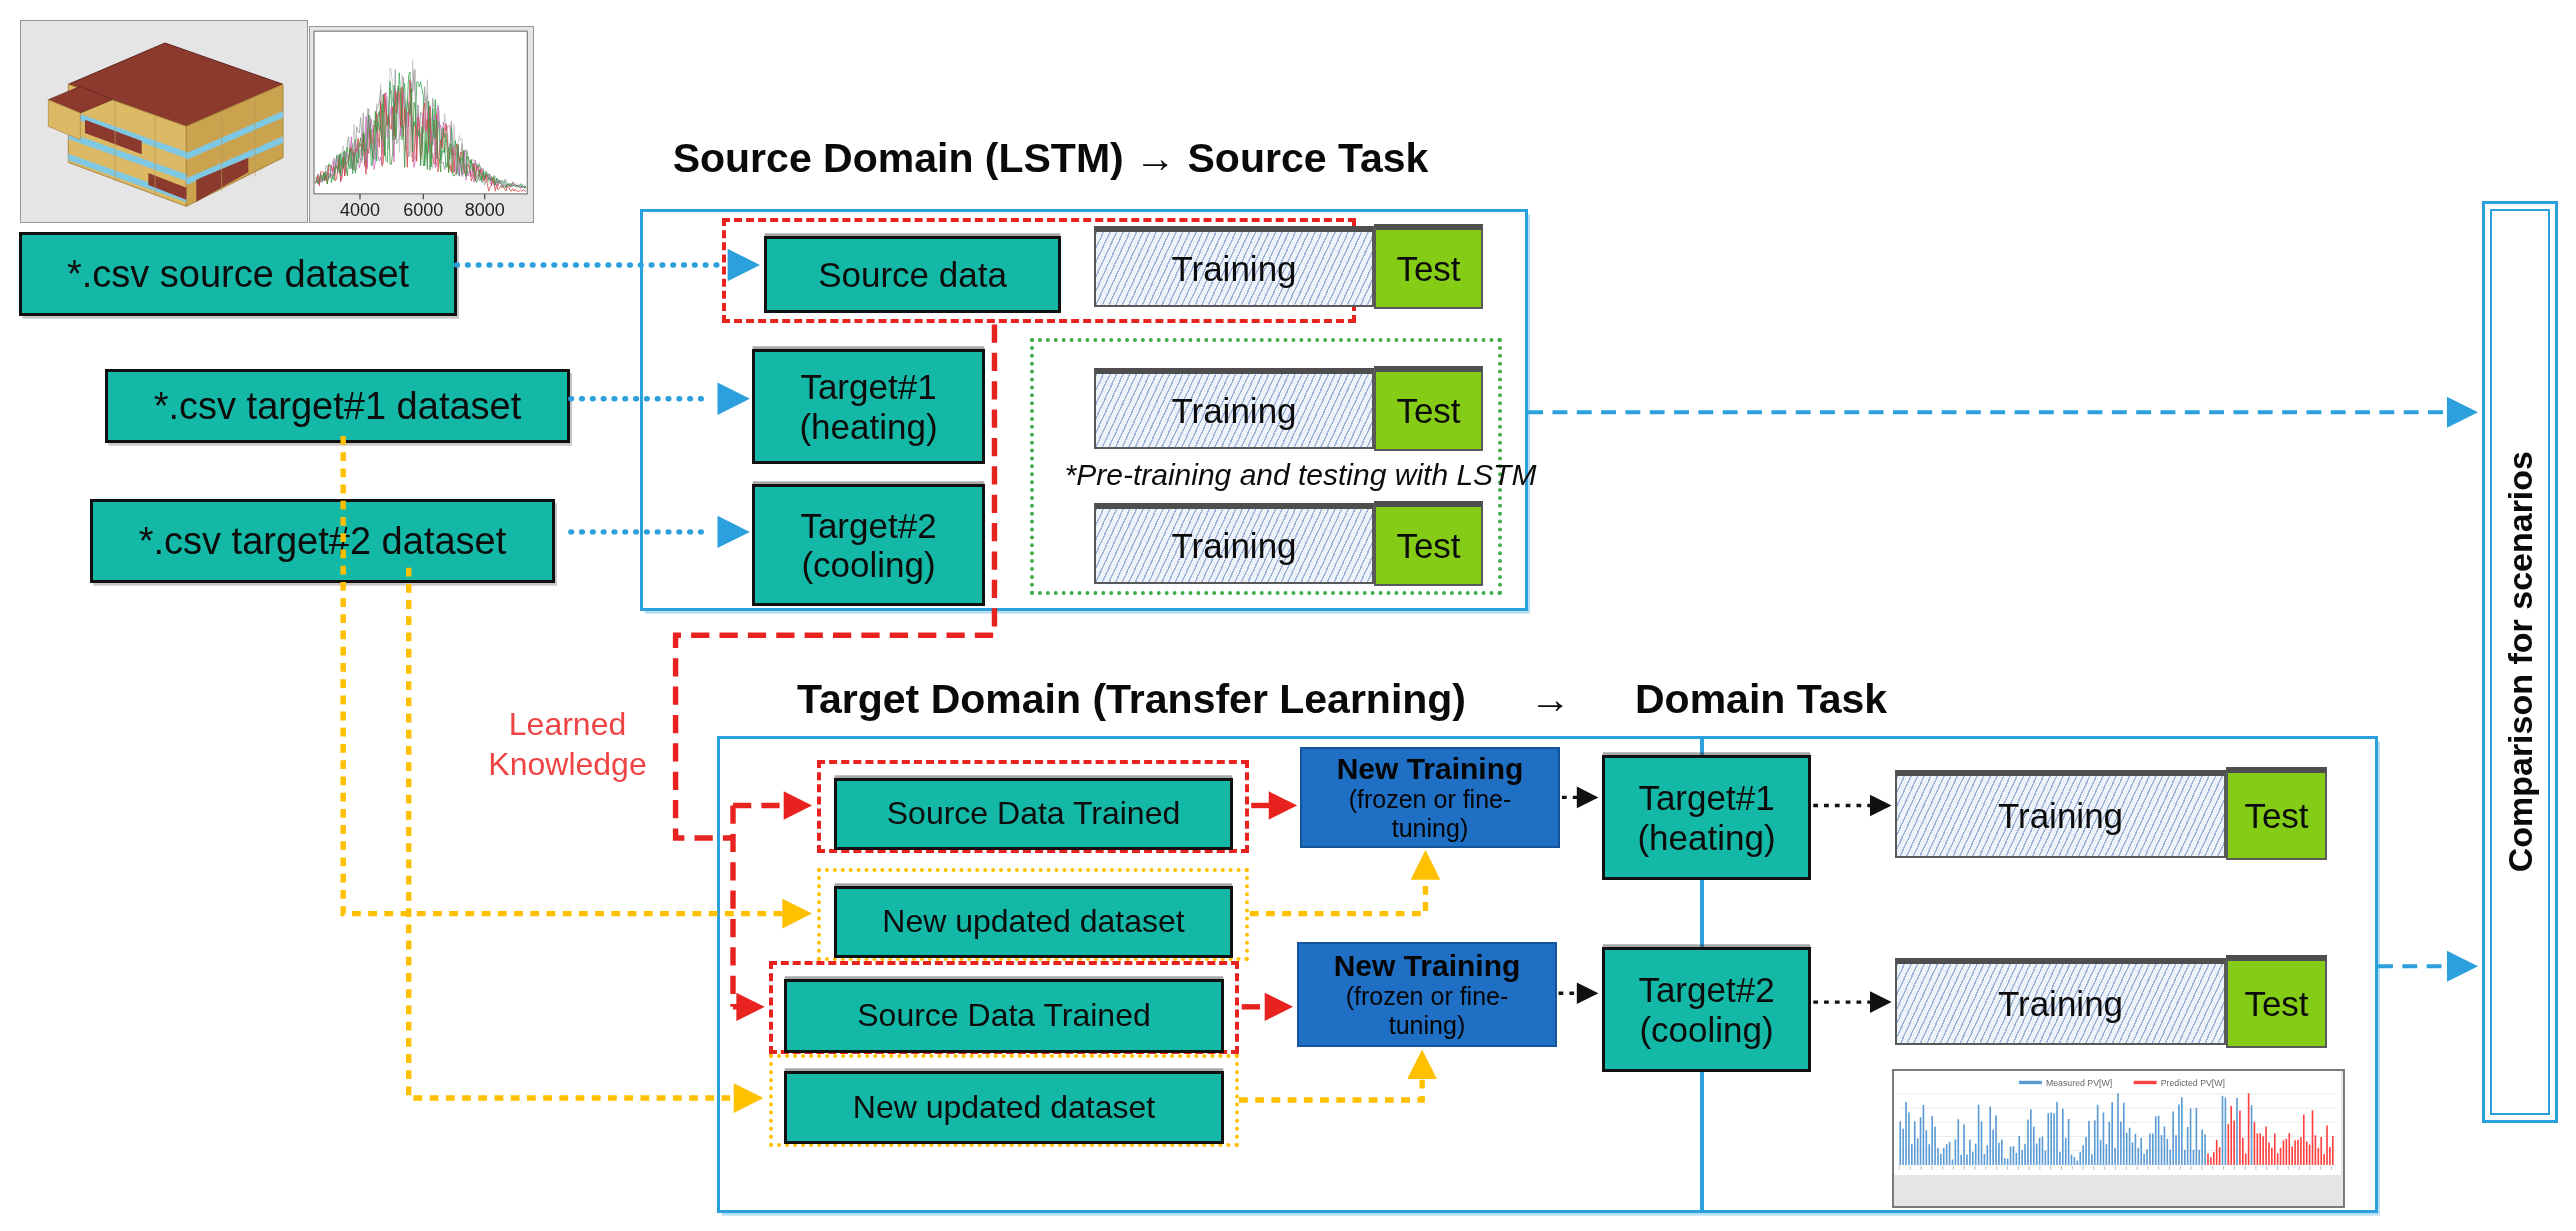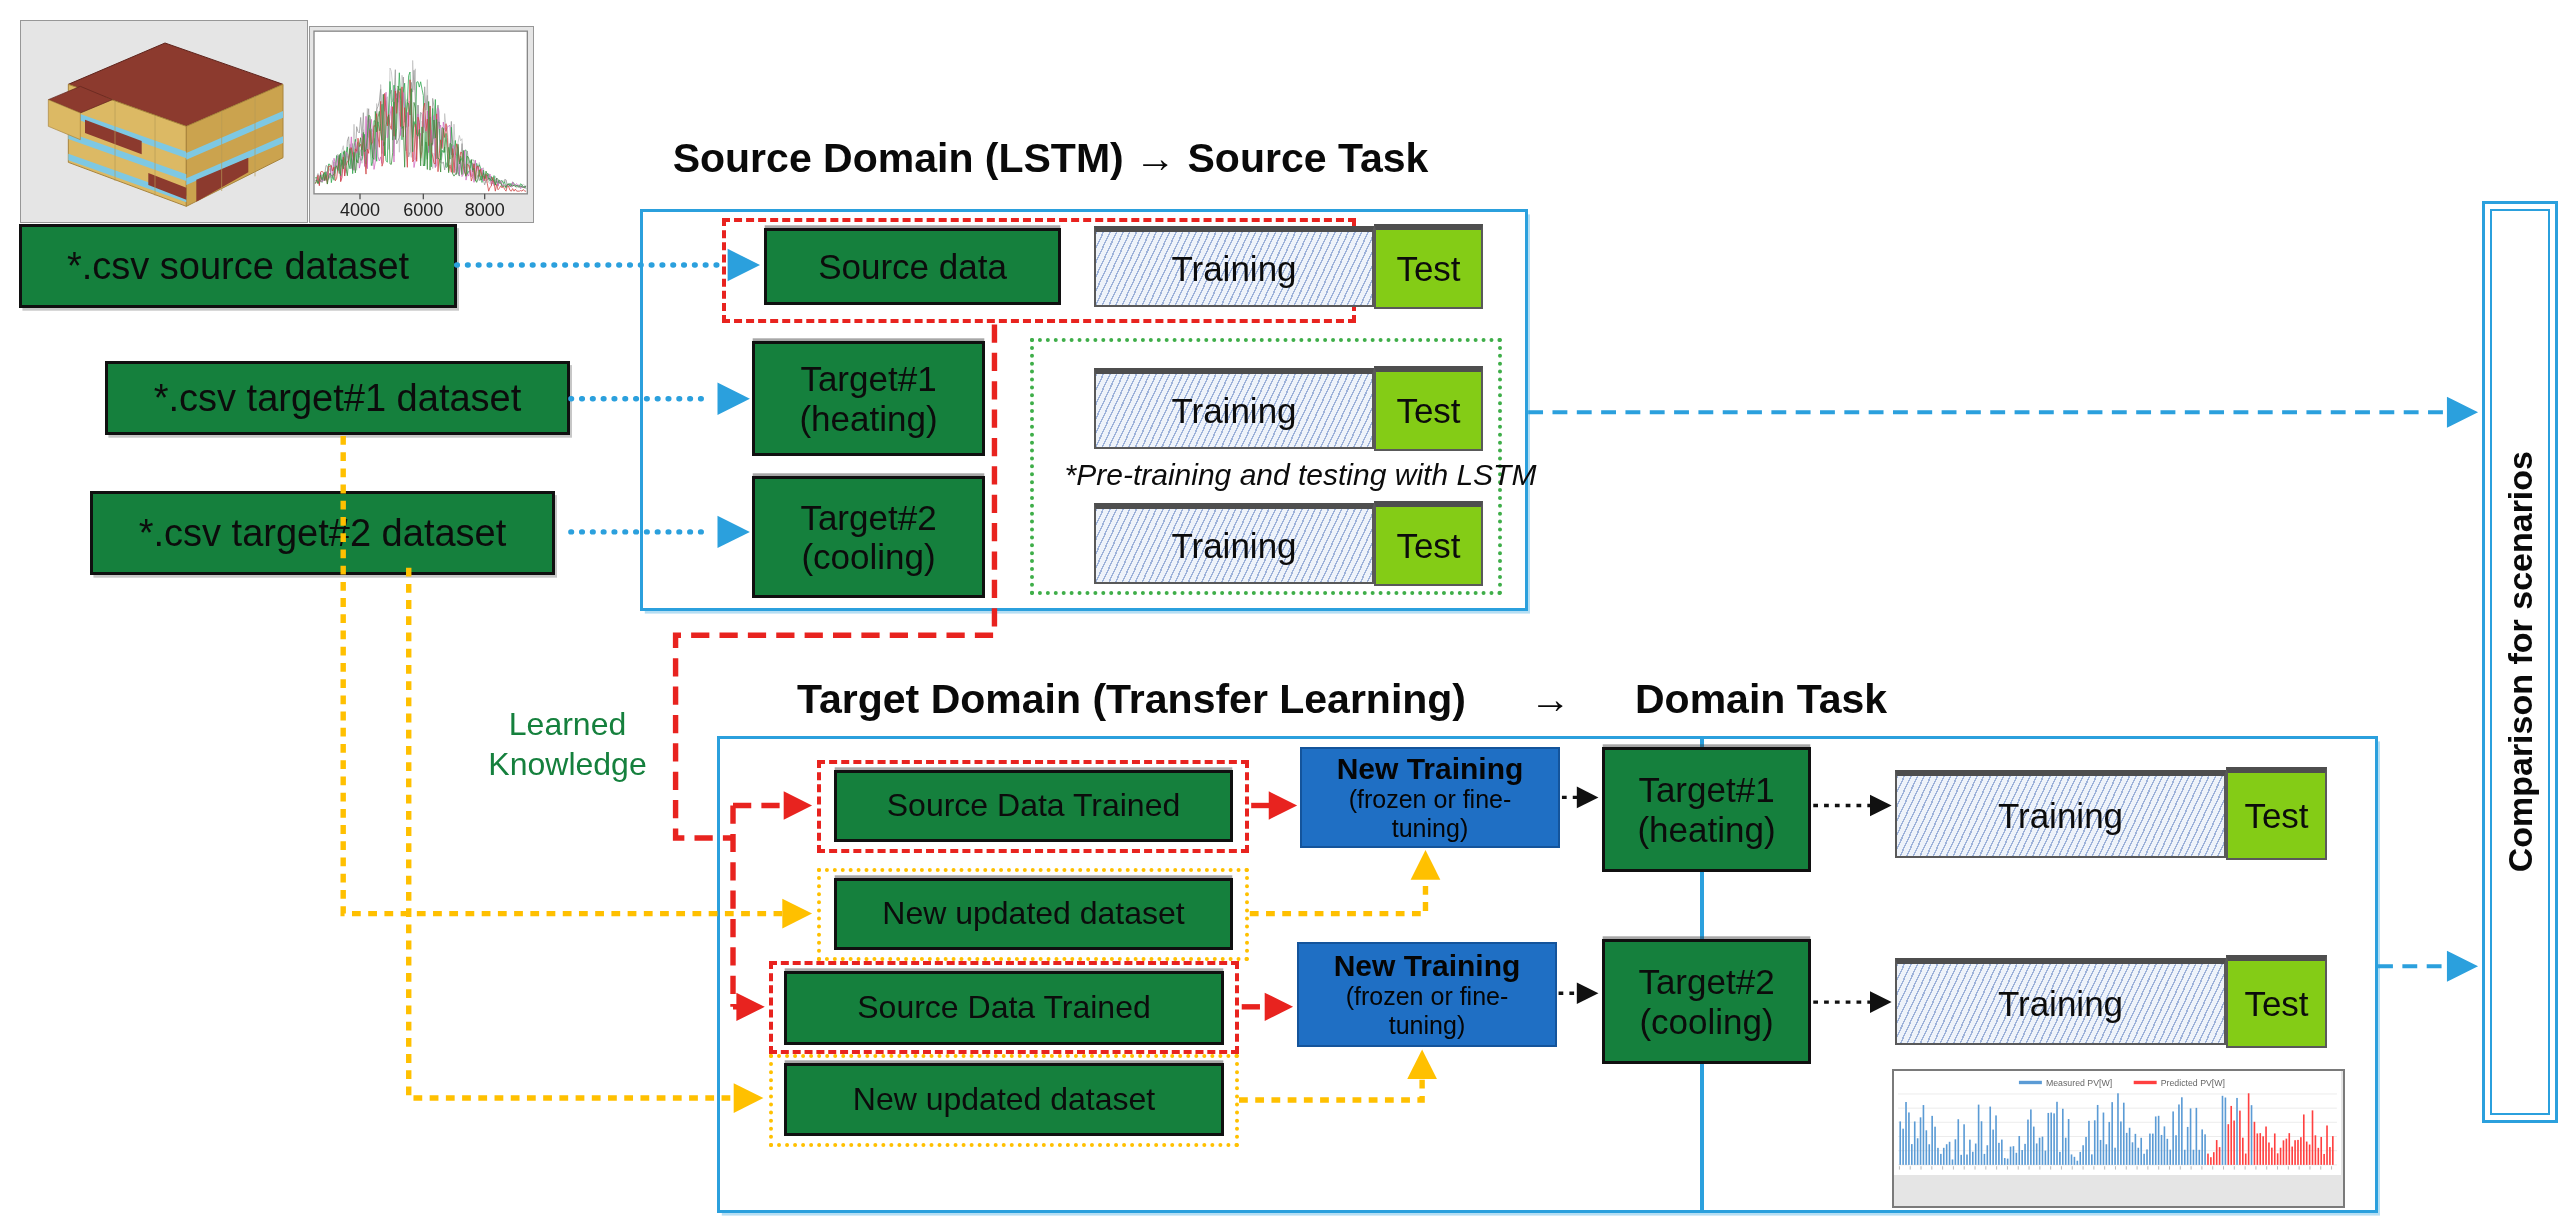--- a/index.html
+++ b/index.html
@@ -1,42 +1,42 @@
 <!DOCTYPE html>
 <html style="font-size:10.8px"><head>
 <meta charset="utf-8">
 <style>
   html,body{margin:0;padding:0;background:#ffffff;}
   #stage{position:relative;width:2576px;height:1232px;background:#fff;overflow:hidden;
          font-family:"Liberation Sans", sans-serif;color:#111;}
   .abs{position:absolute;box-sizing:border-box;}
-  .bx{background:#15803d;border:3.4px solid #101010;display:flex;flex-direction:column;
+  .bx{background:#14b8a6;border:3.4px solid #101010;display:flex;flex-direction:column;
       align-items:center;justify-content:center;text-align:center;z-index:2;
-      box-shadow:0 -3.4px 0 -0.7px rgba(60,60,60,.45);}
+      box-shadow:0 -3.4px 0 -0.7px rgba(60,60,60,.45);margin-top:8px;}
   .csvbx{box-shadow:2.7px 3.4px 0 -0.7px rgba(0,0,0,.22);}
   .lbl{font-size:35px;line-height:1.12;color:#0c0c0c;}
   .lbl-sm{font-size:32px;line-height:1.12;color:#0c0c0c;}
   .title{font-weight:700;font-size:41px;color:#0a0a0a;white-space:nowrap;z-index:2;}
   .domain{border:3.4px solid #2BA0DD;background:transparent;z-index:1;
           box-shadow:3.4px 4px 0 -1.4px rgba(43,160,221,.35);}
   .redbox{border:4.7px dashed #E8231F;background:transparent;z-index:2;}
   .yellowbox{border:4.7px dotted #FFC000;background:transparent;z-index:2;}
   .greenbox{border:4px dotted #3FAE49;background:transparent;z-index:2;}
   .train{border:2.7px solid #595959;border-top:6px solid #4e4e4e;z-index:2;
          background-color:#EEF3FA;
          background-image:repeating-linear-gradient(115deg, rgba(91,125,191,.55) 0 1.4px, rgba(0,0,0,0) 1.4px 6px);
          display:flex;align-items:center;justify-content:center;}
   .test{border:2.7px solid #595959;border-top:6px solid #4e4e4e;background:#84cc16;z-index:2;
         display:flex;align-items:center;justify-content:center;}
   .nt{background:#1F6FC4;border:2.7px solid #14549B;z-index:2;display:flex;flex-direction:column;
       align-items:center;justify-content:center;text-align:center;}
   .nt .l1{font-weight:700;font-size:30px;color:#050505;line-height:1.1;}
   .nt .l2{font-size:25px;color:#050505;line-height:1.15;}
   .note{font-style:italic;font-size:30px;color:#0c0c0c;white-space:nowrap;z-index:2;}
-  .lk{color:#15803d;font-size:32px;line-height:1.25;text-align:center;z-index:2;}
+  .lk{color:#ef4444;font-size:32px;line-height:1.25;text-align:center;z-index:2;}
   .figure{border:1.4px solid #979797;background:#e5e5e5;z-index:2;}
   .comp-outer{border:3.4px solid #2BA0DD;background:#fff;z-index:2;display:flex;
               align-items:stretch;justify-content:stretch;padding:4.7px;}
   .comp-inner{flex:1;border:2px solid #2BA0DD;display:flex;align-items:center;justify-content:center;}
   .comp-text{writing-mode:vertical-rl;transform:rotate(180deg);font-weight:700;font-size:34px;
              white-space:nowrap;color:#0a0a0a;}
   .divider{background:#2BA0DD;z-index:1;}
   svg{display:block;}
   #overlay{position:absolute;left:0;top:0;z-index:5;pointer-events:none;}
 </style>

